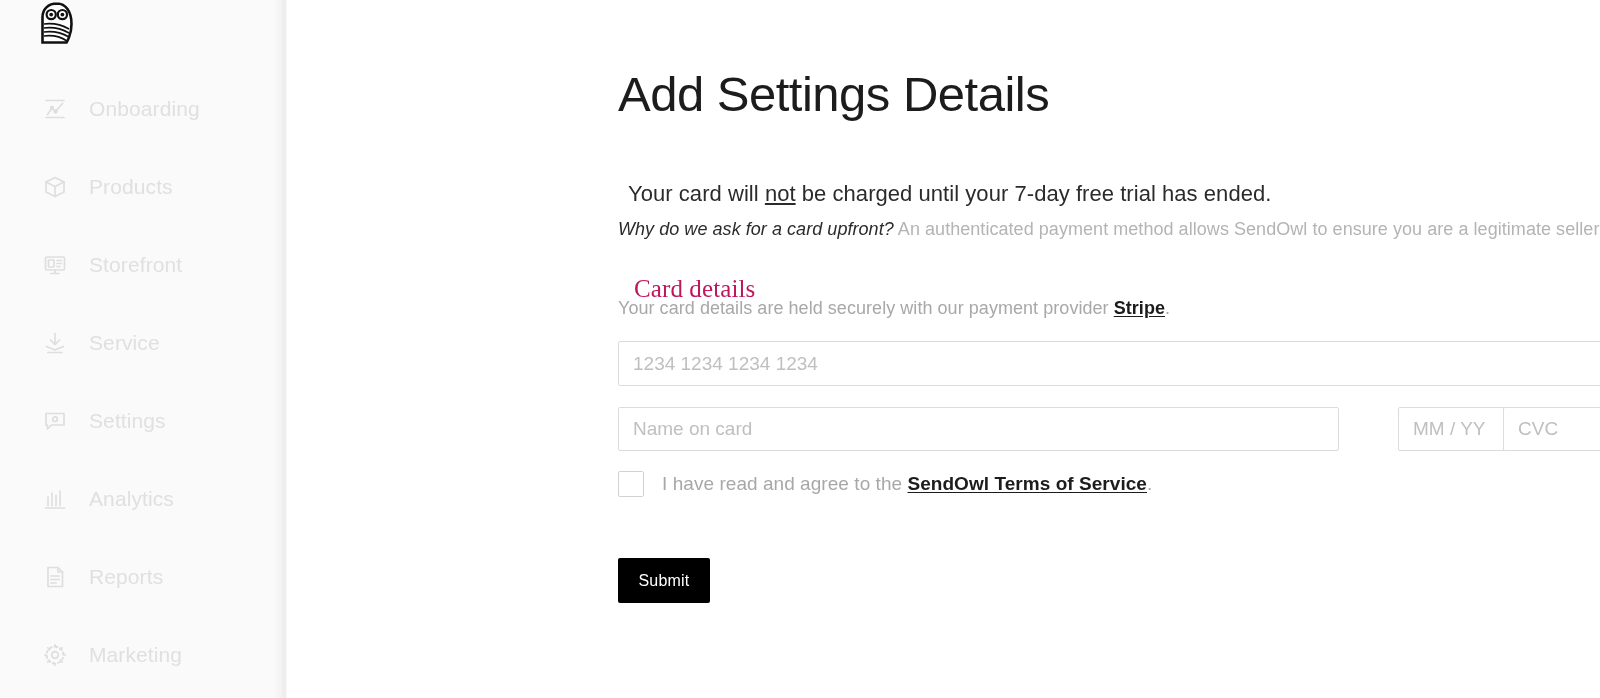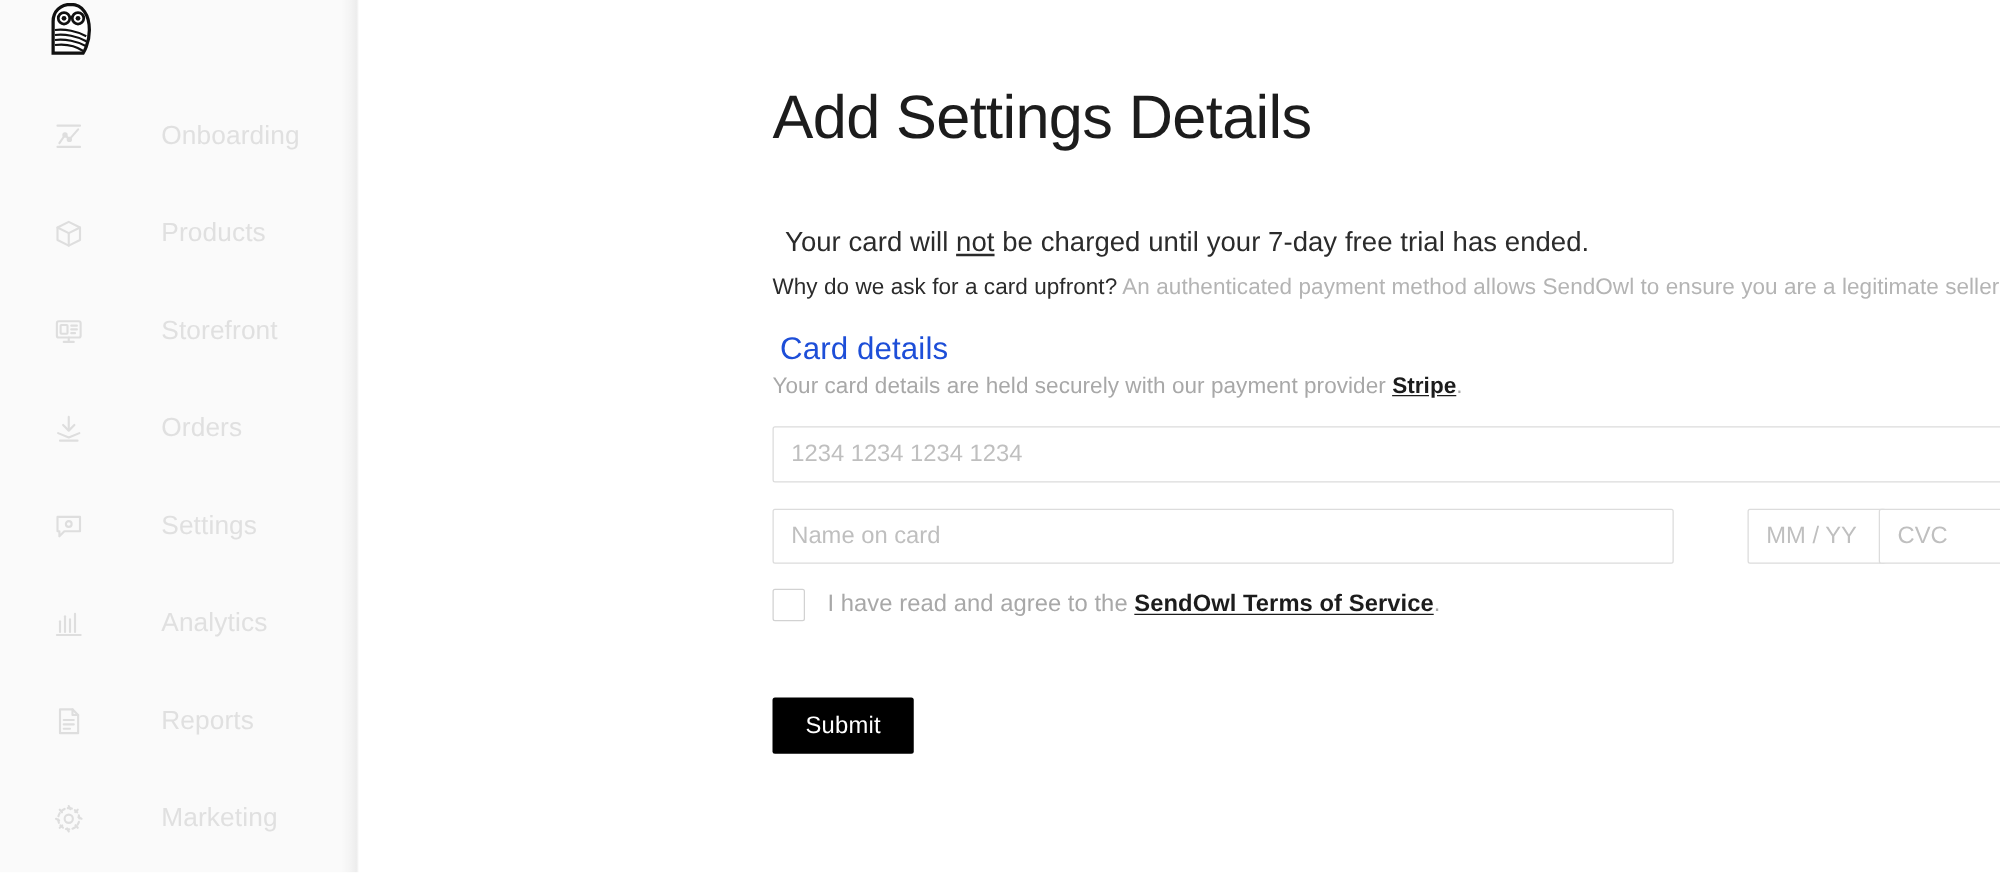--- a/index.html
+++ b/index.html
@@ -56,21 +56,20 @@
     width: 100%;
   }
   .nav-item {
     display: flex;
     align-items: center;
     height: 46px;
     margin-bottom: 32px;
     padding-left: 42px;
     cursor: pointer;
     user-select: none;
-    gap: 40px;
   }
   .nav-icon {
     width: 26px;
     height: 26px;
     flex: 0 0 26px;
     display: flex;
     align-items: center;
     justify-content: center;
     color: #dedede;
   }
@@ -120,31 +119,32 @@
 
   .why-line {
     position: absolute;
     top: 219px;
     left: 331px;
     font-size: 18px;
     color: #b4b4b4;
     letter-spacing: 0.05px;
     white-space: nowrap;
   }
-  .why-line .q { color: #2b2b2b; }
+  .why-line .q { color: #2b2b2b; font-style: italic; }
 
   .section-title {
     position: absolute;
     top: 259px;
     left: 331px;
-    margin: 6px;
+    margin: 16px;
     font-size: 25px;
     font-weight: 400;
-    color: #1d4ed8;
+    color: #be185d;
     letter-spacing: 0.1px;
+    font-family: Liberation Serif, serif;
   }
 
   .secure-line {
     position: absolute;
     top: 298px;
     left: 331px;
     font-size: 18px;
     color: #a8a8a8;
     letter-spacing: 0.05px;
     white-space: nowrap;
@@ -216,28 +216,28 @@
   .terms-text a {
     color: #1c1c1c;
     font-weight: 700;
     text-underline-offset: 2px;
   }
 
   .submit-btn {
     position: absolute;
     top: 558px;
     left: 331px;
-    width: 113px;
+    width: 92px;
     height: 45px;
     background: #000000;
     color: #ffffff;
     border: none;
     border-radius: 2px;
     font-family: "Liberation Sans", sans-serif;
-    font-size: 19px;
+    font-size: 16px;
     letter-spacing: 0.2px;
     cursor: pointer;
     padding: 0;
   }
 </style>
 </head>
 <body>
 
 <div id="app">
 
@@ -300,21 +300,21 @@
 
       <div class="nav-item">
         <span class="nav-icon">
           <svg width="24" height="24" viewBox="0 0 24 24" fill="none" stroke="currentColor" stroke-width="1.7" stroke-linecap="round" stroke-linejoin="round">
             <path d="M12 2.5 L12 13"></path>
             <path d="M7.5 9 L12 13.5 L16.5 9"></path>
             <path d="M3.5 15.5 L12 19 L20.5 15.5"></path>
             <line x1="5" y1="21.5" x2="19" y2="21.5"></line>
           </svg>
         </span>
-        <span class="nav-label">Orders</span>
+        <span class="nav-label">Service</span>
       </div>
 
       <div class="nav-item">
         <span class="nav-icon">
           <svg width="24" height="24" viewBox="0 0 24 24" fill="none" stroke="currentColor" stroke-width="1.7" stroke-linecap="round" stroke-linejoin="round">
             <path d="M3 4.5 L21 4.5 L21 16 L8.5 16 L4.5 20 L4.5 16 L3 16 Z"></path>
             <circle cx="12" cy="10.2" r="2.3"></circle>
           </svg>
         </span>
         <span class="nav-label">Settings</span>

